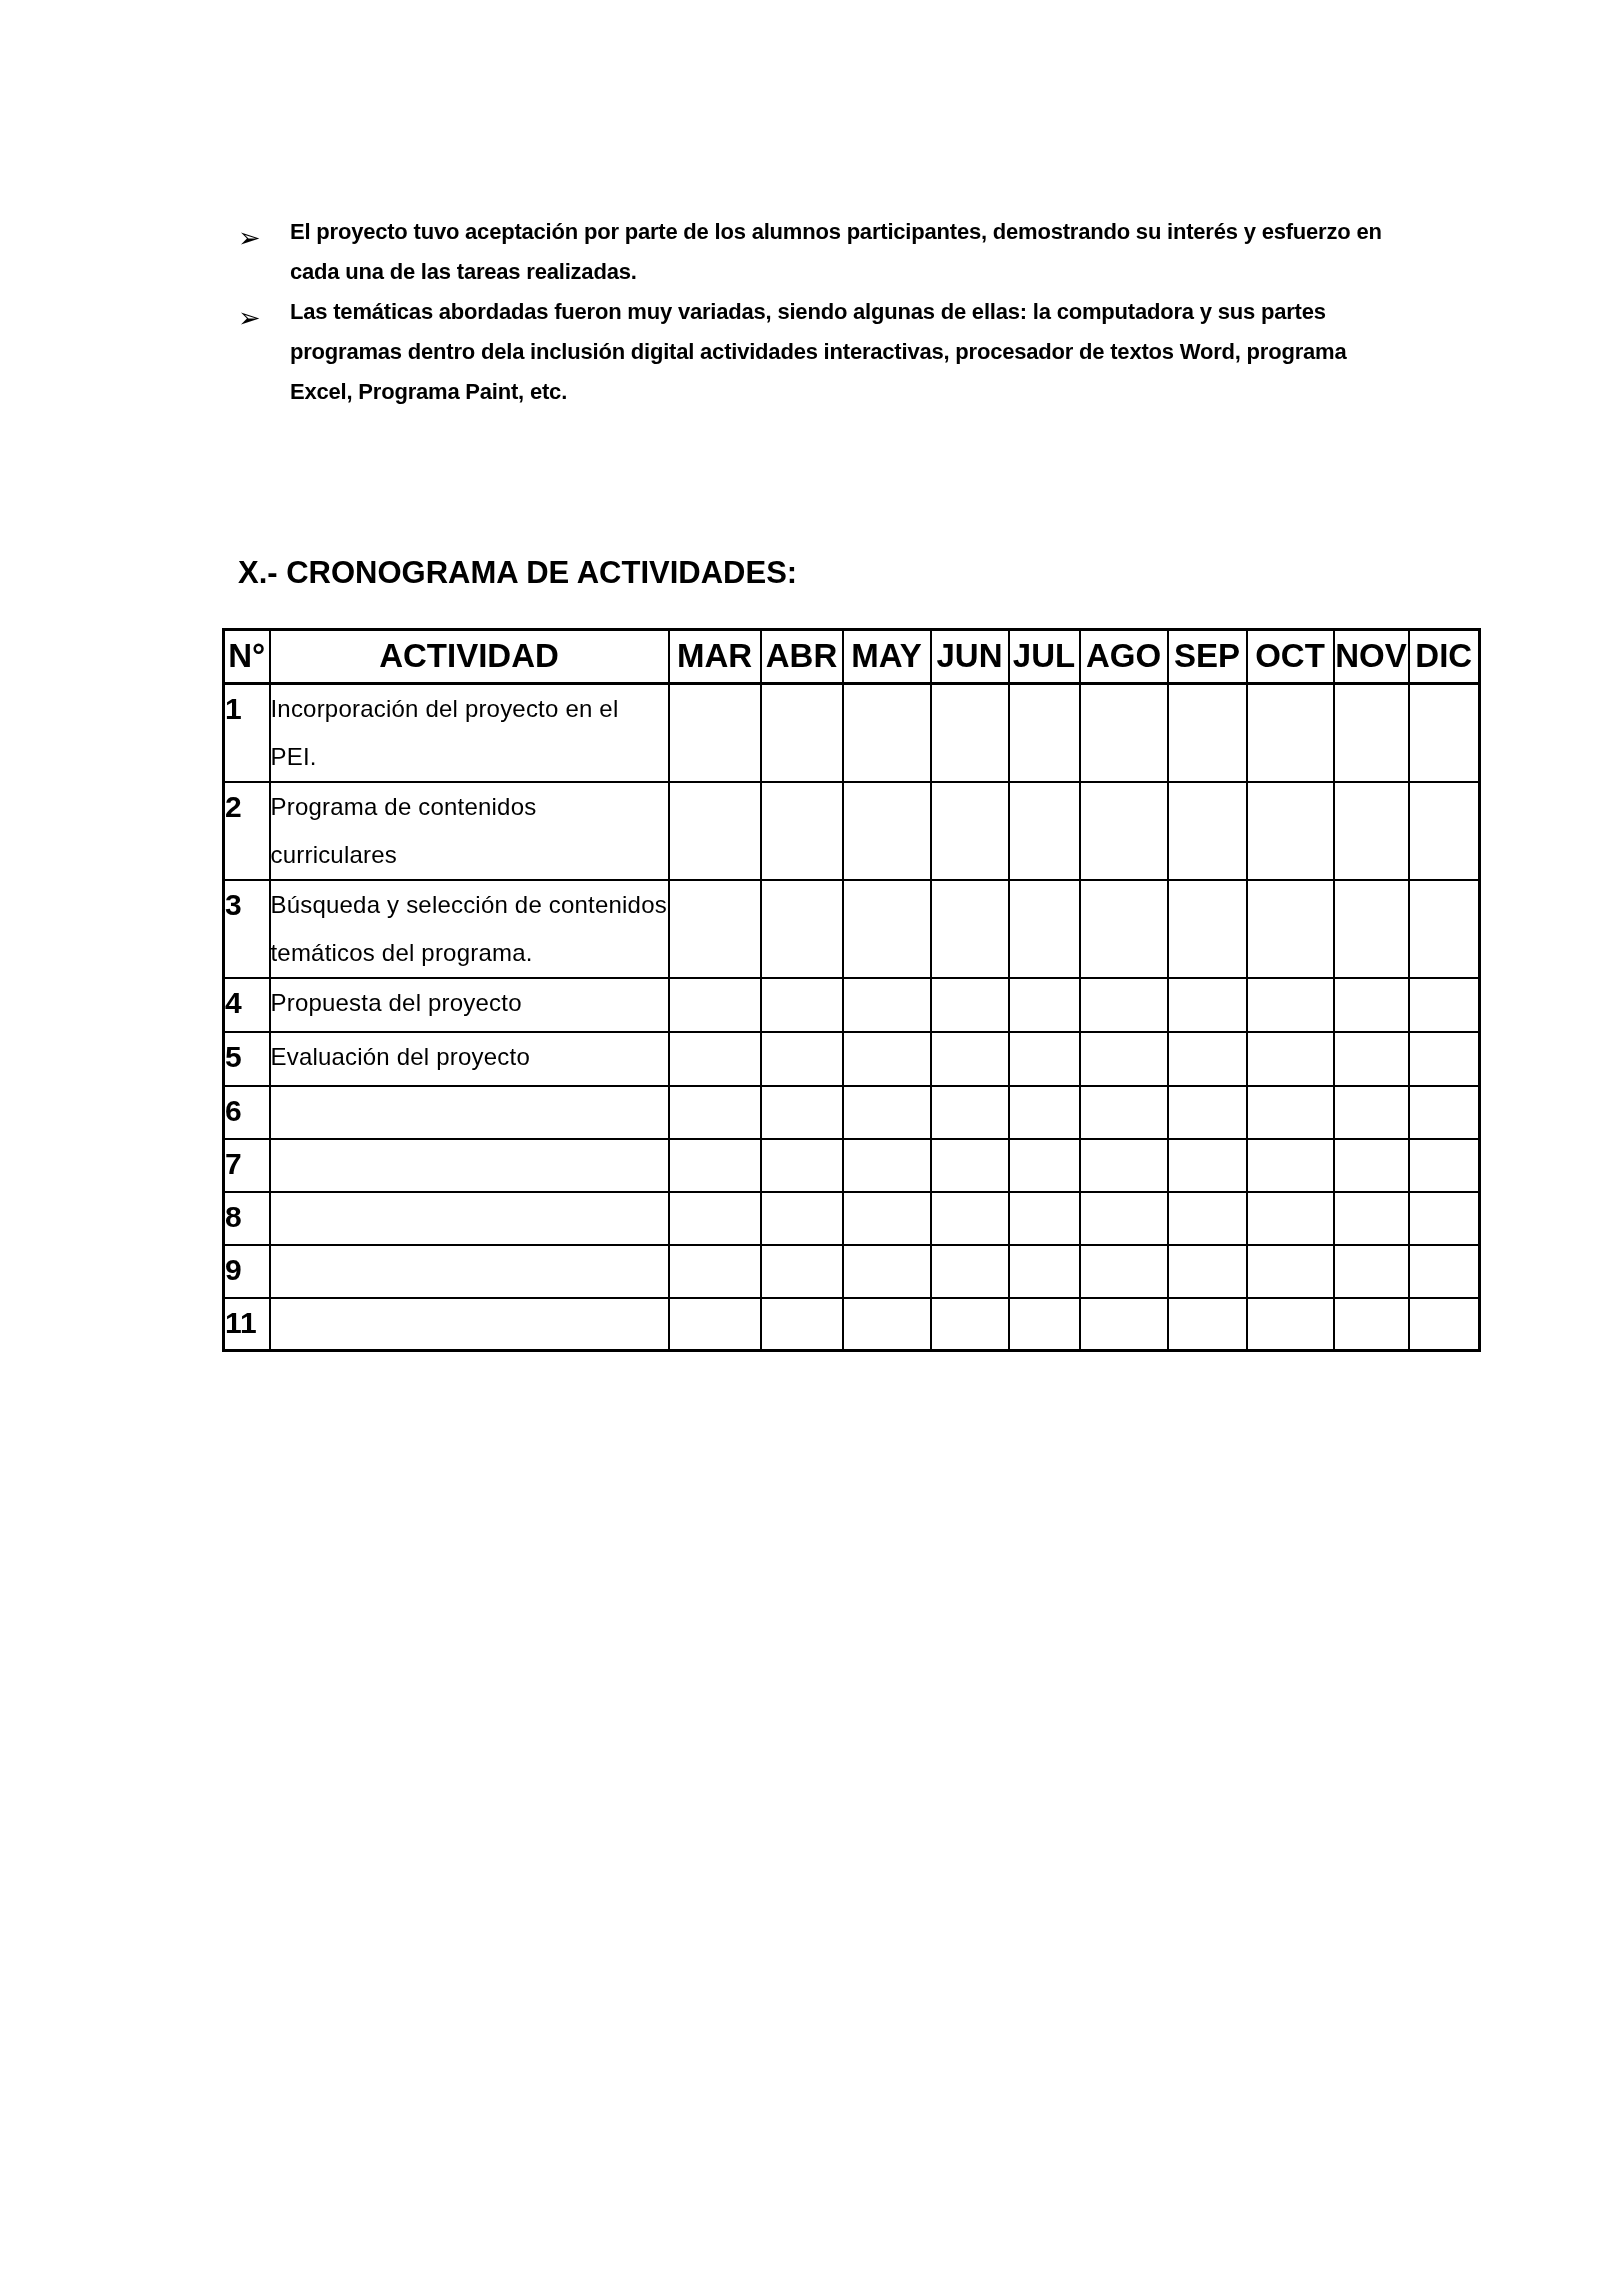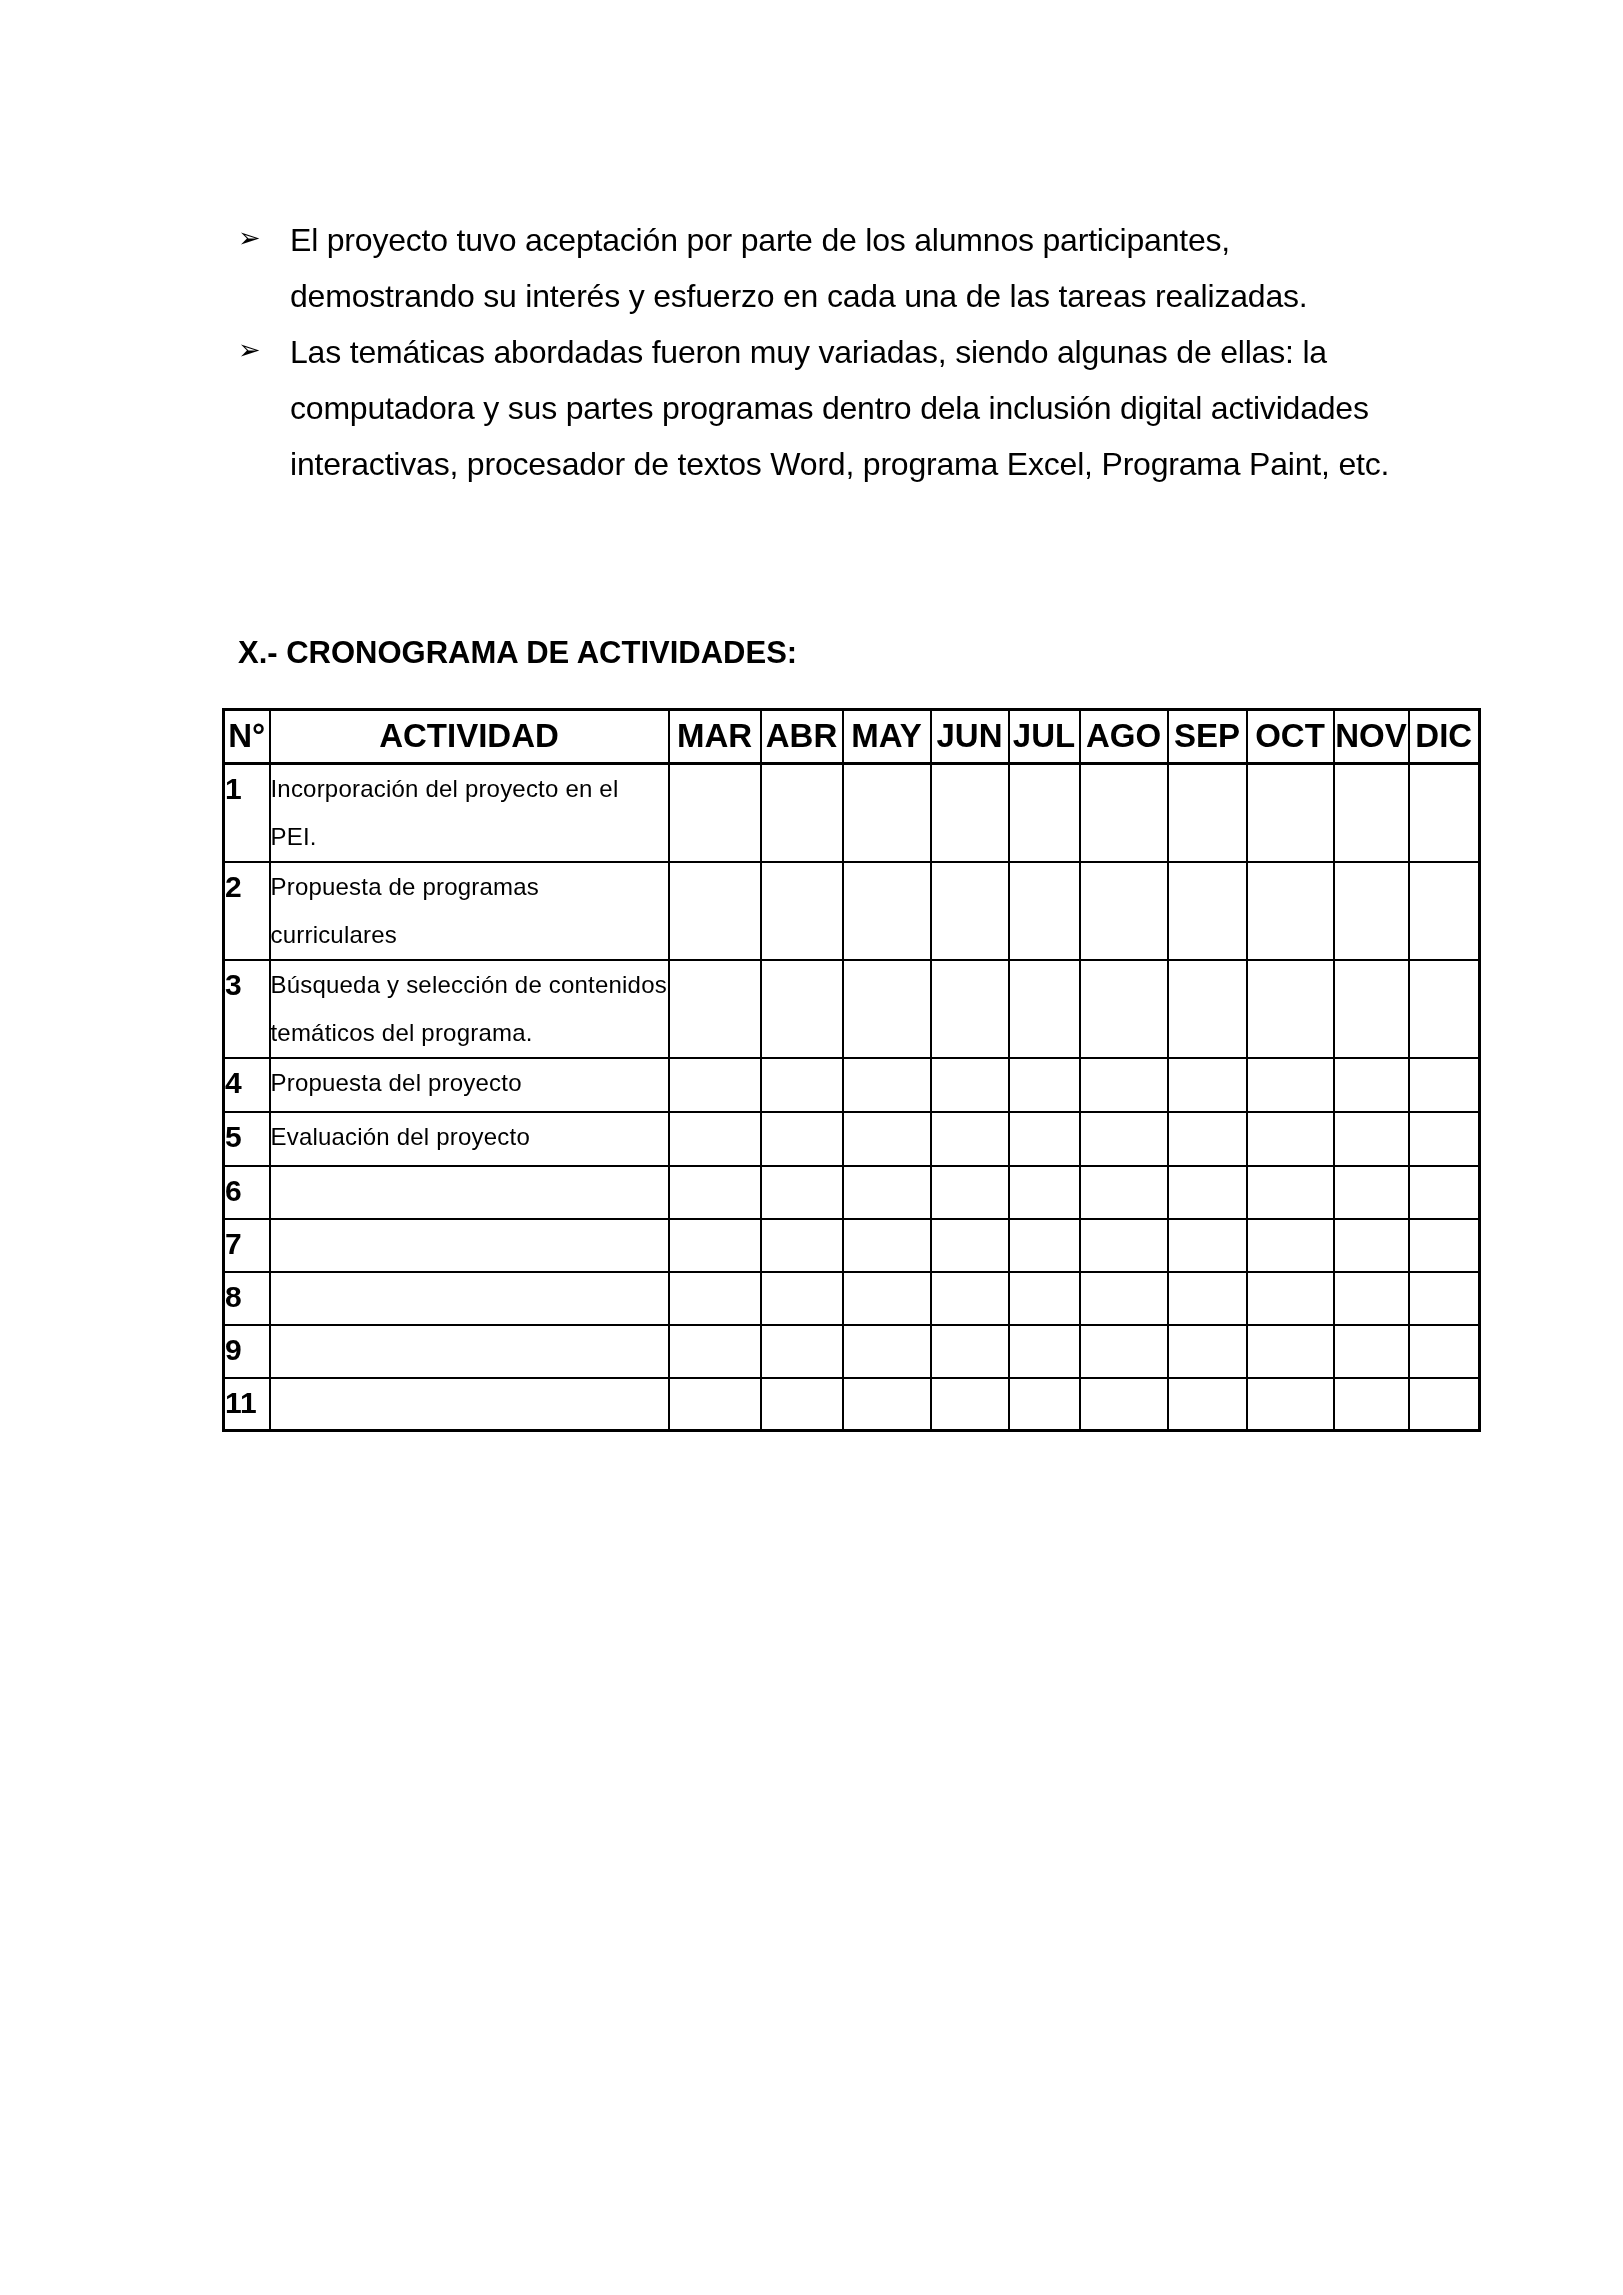--- a/index.html
+++ b/index.html
@@ -16,23 +16,24 @@
   .bullets { margin-left: 238px; width: 1169px; }
   .bullet-item { display: flex; align-items: flex-start; }
   .bullet-marker {
     flex: 0 0 52px;
     font-size: 27px;
     line-height: 52px;
     font-family: "DejaVu Sans", sans-serif;
   }
   .bullet-text {
     flex: 1;
-    font-size: 32px;
-    line-height: 56px;
+    font-size: 22px;
+    line-height: 40px;
     letter-spacing: -0.2px;
+    font-weight: bold;
   }
 
   
   .section-heading {
     margin: 135px 0 0 238px;
     font-size: 31px;
     font-weight: 700;
     line-height: 52px;
   }
 
@@ -134,21 +135,21 @@
           <td class="m"></td>
           <td class="m"></td>
           <td class="m"></td>
           <td class="m"></td>
           <td class="m"></td>
           <td class="m"></td>
           <td class="m"></td>
       </tr>
       <tr>
         <td class="num">2</td>
-        <td class="act">Propuesta de programas curriculares</td>
+        <td class="act">Programa de contenidos curriculares</td>
         <td class="m"></td>
           <td class="m"></td>
           <td class="m"></td>
           <td class="m"></td>
           <td class="m"></td>
           <td class="m"></td>
           <td class="m"></td>
           <td class="m"></td>
           <td class="m"></td>
           <td class="m"></td>

